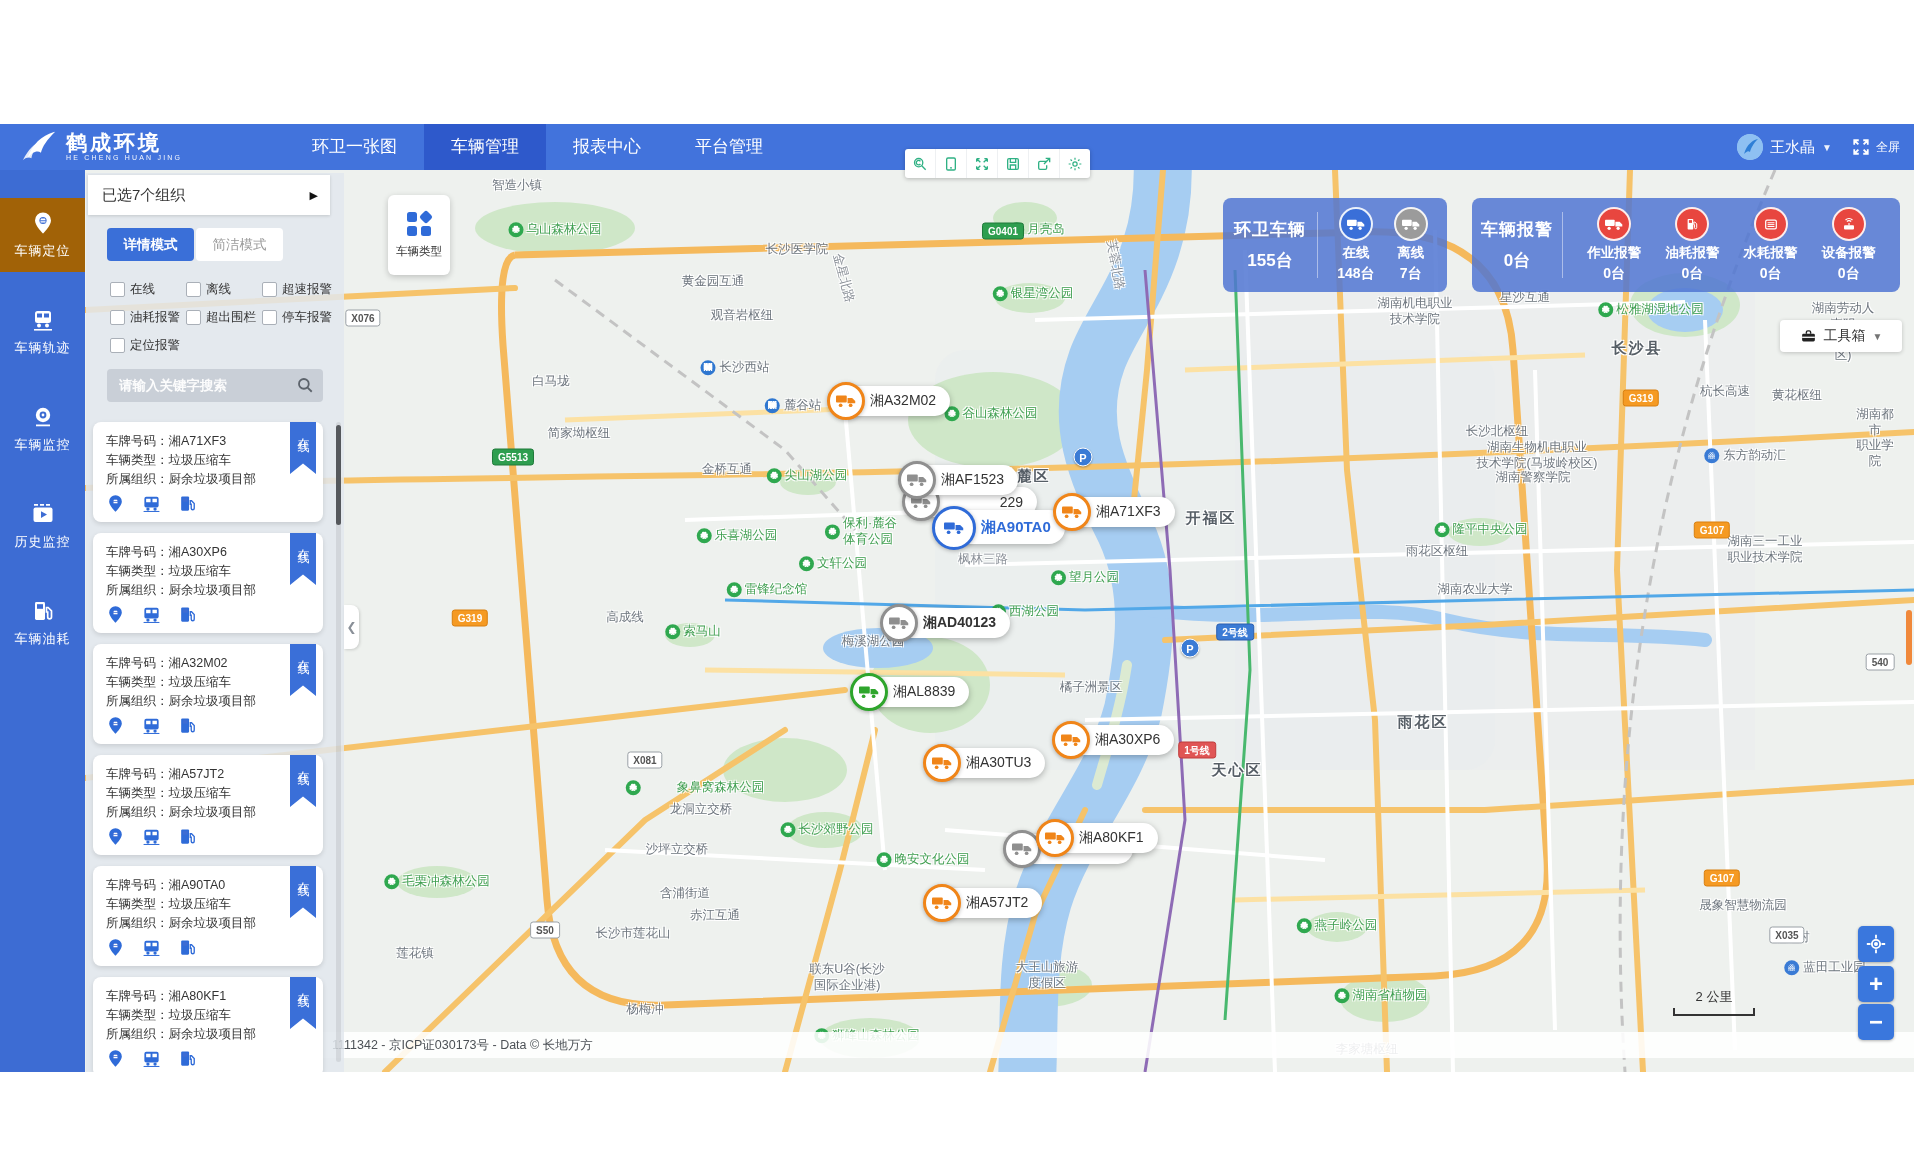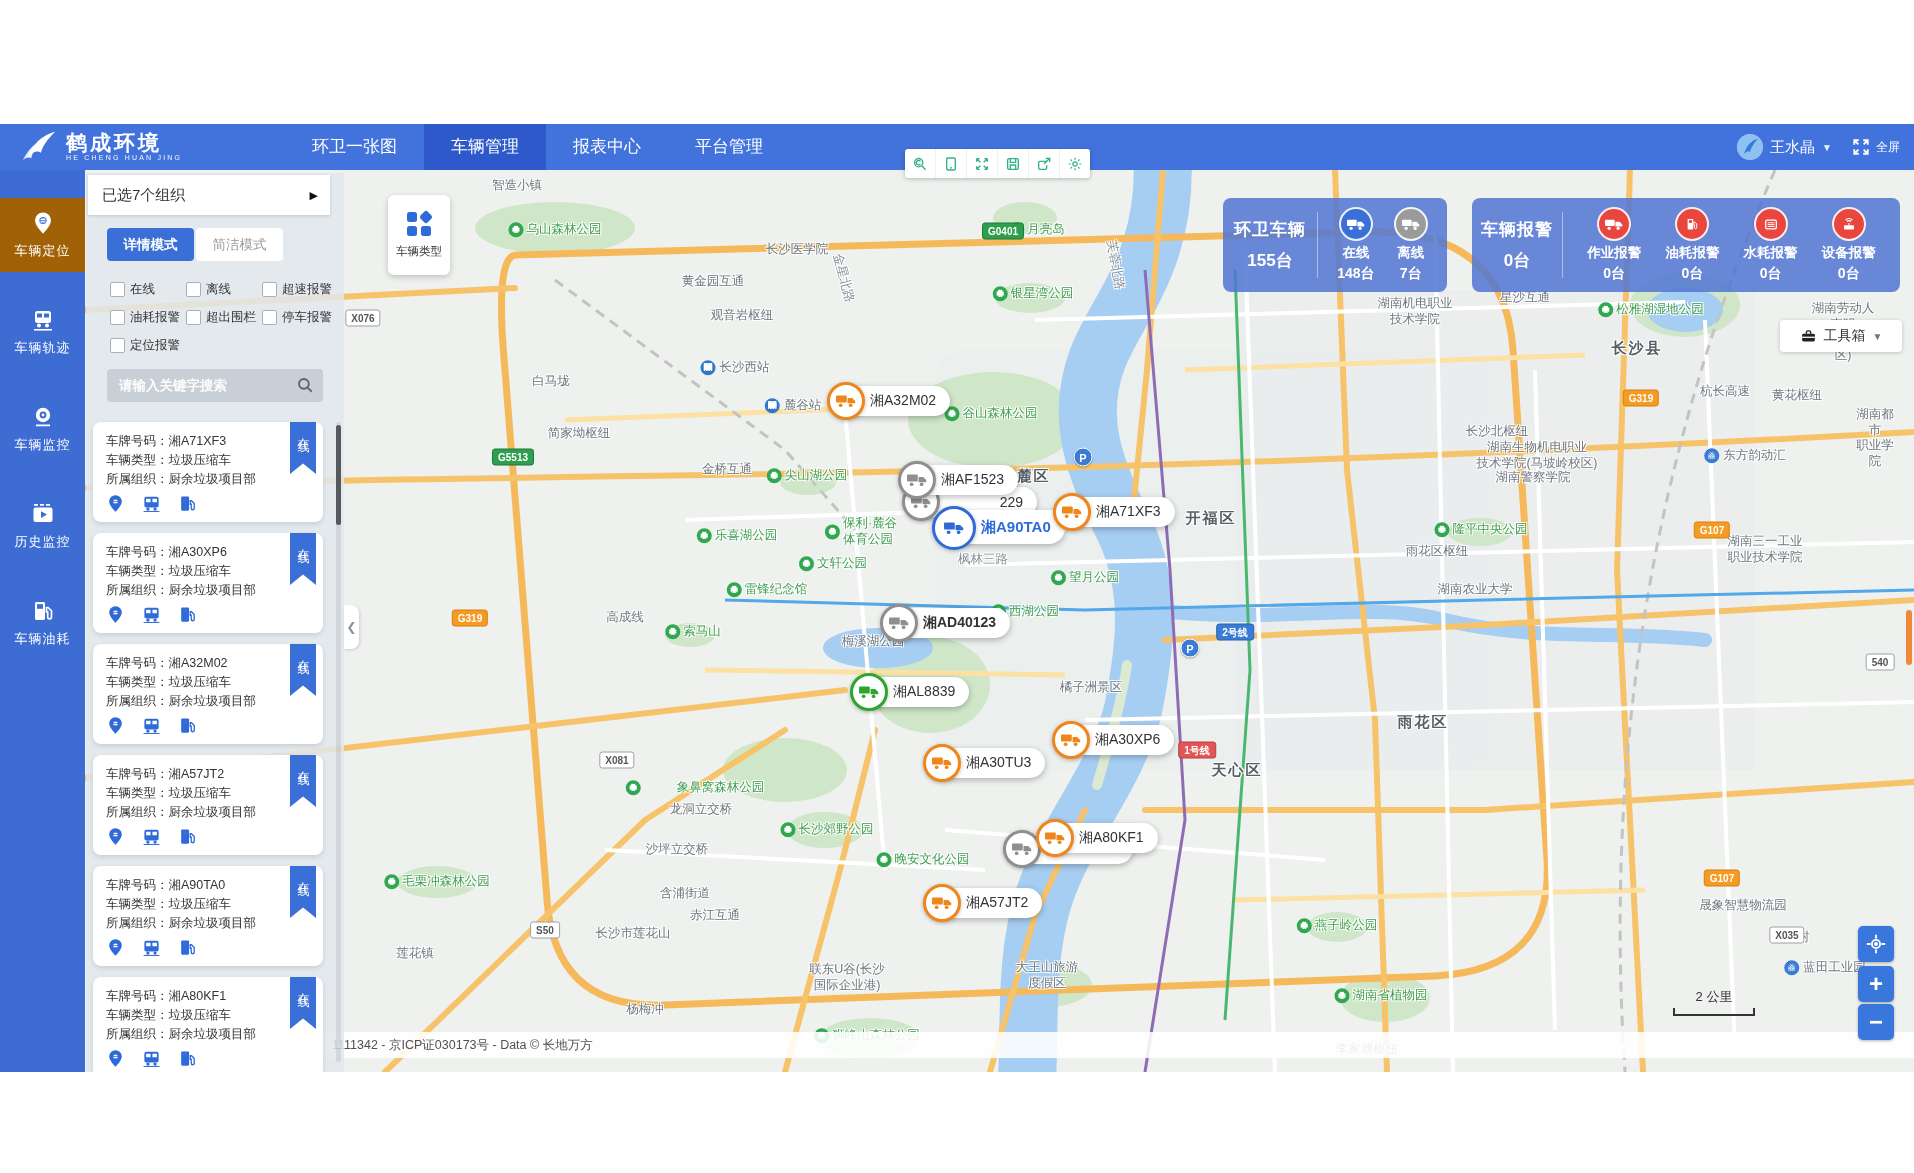--- a/index.html
+++ b/index.html
@@ -477,21 +477,21 @@
       </div>
       <div class="mlabel" style="left: 1680px; top: 380px;">湖南三一工业
 职业技术学院</div>
       <div class="mlabel" style="left: 1352px; top: 382px;">雨花区枢纽</div>
       <div class="mlabel" style="left: 1390px; top: 420px;">湖南农业大学</div>
       <div class="shield sh-green" style="left: 918px; top: 22px; margin-top: 39px;">G0401</div>
       <div class="shield sh-green" style="left: 328px; top: 92px;">G0421</div>
       <div class="shield sh-green" style="left: 428px; top: 287px;">G5513</div>
       <div class="shield sh-white" style="left: 278px; top: 148px;">X076</div>
       <div class="shield sh-orange" style="left: 385px; top: 448px;">G319</div>
-      <div class="shield sh-white" style="left: 532px; top: 590px;">X081</div>
+      <div class="shield sh-white" style="left: 560px; top: 590px;">X081</div>
       <div class="shield sh-white" style="left: 460px; top: 760px;">S50</div>
       <div class="shield sh-orange" style="left: 1556px; top: 228px;">G319</div>
       <div class="shield sh-orange" style="left: 1627px; top: 360px;">G107</div>
       <div class="shield sh-orange" style="left: 1637px; top: 708px;">G107</div>
       <div class="shield sh-white" style="left: 1668px; top: 765px; margin-left: 34px;">X035</div>
       <div class="shield sh-blue" style="left: 1150px; top: 462px;">2号线</div>
       <div class="shield sh-red" style="left: 1112px; top: 580px;">1号线</div>
       <div class="shield sh-white" style="left: 1795px; top: 492px;">540</div>
       <div class="poi-p" style="left: 998px; top: 287px;">P</div>
       <div class="poi-p" style="left: 1105px; top: 478px;">P</div>

